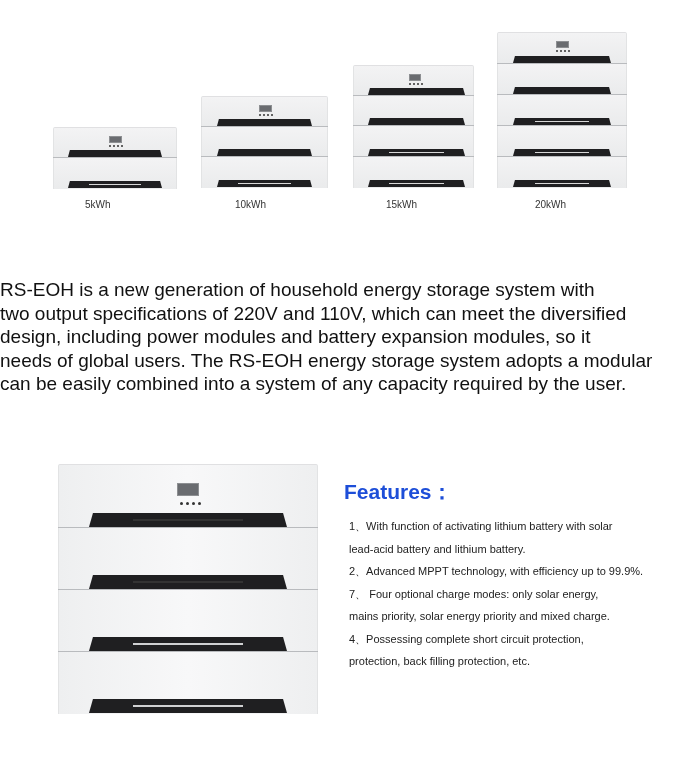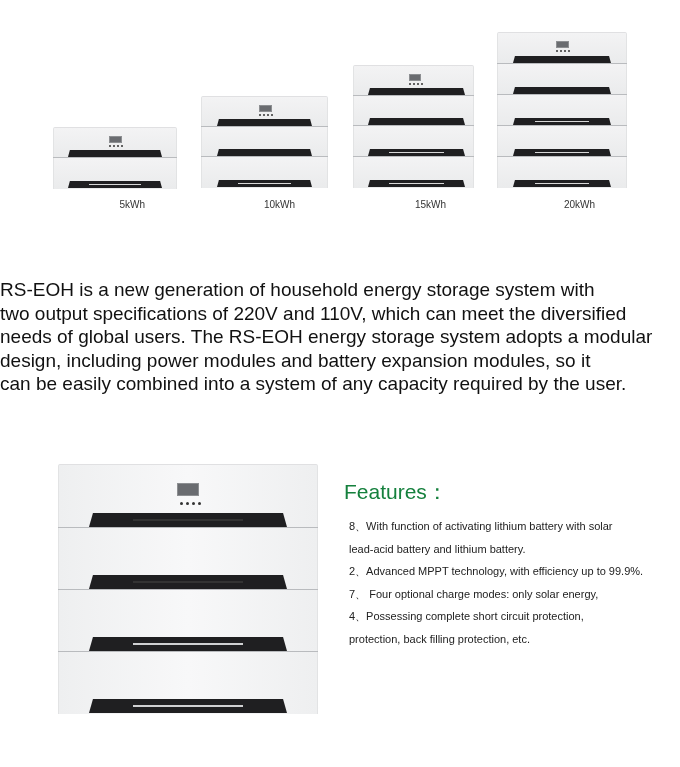--- a/index.html
+++ b/index.html
@@ -22,21 +22,21 @@
     position: absolute; bottom: 1px; height: 8px; background: #1f1f21;
     clip-path: polygon(2% 0, 98% 0, 100% 100%, 0 100%);
   }
   .module .handle .light {
     position: absolute; left: 22%; right: 22%; top: 3px; height: 1px; background: #d8d8d8;
   }
   .lcd { position: absolute; background: #6a6c70; border: 1px solid #8d8f92; }
   .leds { position: absolute; display: flex; gap: 2px; }
   .leds span { width: 2px; height: 2px; border-radius: 50%; background: #333; }
   .cap-label {
-    position: absolute; font-size: 10px; color: #333; text-align: right; width: 60px;
+    position: absolute; font-size: 10px; color: #333; text-align: left; width: 60px;
     font-family: "Liberation Sans", sans-serif;
   }
 
   
   .desc {
     position: absolute; left: 0; top: 278px; width: 544px; text-align: center;
     font-family: "Liberation Sans", sans-serif; font-size: 19px; line-height: 23.5px; color: #111;
   }
   .desc div { white-space: nowrap; }
 
@@ -46,21 +46,21 @@
   .big .module .handle { height: 14px; }
   .big .module .handle .light { top: 6px; height: 2px; background: #cfd0d2; left: 22%; right: 22%; }
   .big .shadow {
     position: absolute; left: 5px; right: -5px; bottom: -10px; height: 12px;
     background: radial-gradient(ellipse at center, rgba(0,0,0,0.15), rgba(0,0,0,0) 70%);
   }
 
   
   .feat-title {
     position: absolute; left: 344px; top: 478px;
-    font-family: "Liberation Sans", sans-serif; font-weight: normal; font-size: 21px; color: #15803d;
+    font-family: "Liberation Sans", sans-serif; font-weight: bold; font-size: 21px; color: #1d4ed8;
   }
   .feat-list {
     position: absolute; left: 349px; top: 515px; width: 330px;
     font-family: "Liberation Sans", sans-serif; font-size: 11px; line-height: 22.5px; color: #222;
   }
   .feat-list div { white-space: nowrap; }
 </style>
 </head>
 <body>
 
@@ -170,22 +170,22 @@
     <div class="handle" style="left:15px;right:15px;height:7px;">
         <div class="light"></div>
       </div>
   </div>
 </div>
 <div class="cap-label" style="left:535px;top:199px;">20kWh</div>
 
 <div class="desc">
   <div>RS-EOH is a new generation of household energy storage system with</div>
   <div>two output specifications of 220V and 110V, which can meet the diversified</div>
+  <div>design, including power modules and battery expansion modules, so it</div>
   <div>needs of global users. The RS-EOH energy storage system adopts a modular</div>
-  <div>design, including power modules and battery expansion modules, so it</div>
   <div>can be easily combined into a system of any capacity required by the user.</div>
 </div>
 
 <div class="big">
   <div class="shadow"></div>
   <div class="module top" style="top:0;height:64px;">
     <div class="lcd" style="left:118px;top:18px;width:20px;height:11px;"></div>
     <div class="leds" style="left:121px;top:37px;gap:3px;">
         <span style="width:3px;height:3px;"></span>
         <span style="width:3px;height:3px;"></span>
@@ -211,19 +211,20 @@
   </div>
   <div class="module" style="top:188px;height:62px;">
     <div class="handle" style="left:30px;right:30px;">
         <div class="light"></div>
       </div>
   </div>
 </div>
 
 <div class="feat-title">Features：</div>
 <div class="feat-list">
-  <div>8、With function of activating lithium battery with solar</div>
+  <div>1、With function of activating lithium battery with solar</div>
   <div>lead-acid battery and lithium battery.</div>
   <div>2、Advanced MPPT technology, with efficiency up to 99.9%.</div>
   <div>7、 Four optional charge modes: only solar energy,</div>
+  <div>mains priority, solar energy priority and mixed charge.</div>
   <div>4、Possessing complete short circuit protection,</div>
   <div>protection, back filling protection, etc.</div>
 </div>
 
 </body></html>

